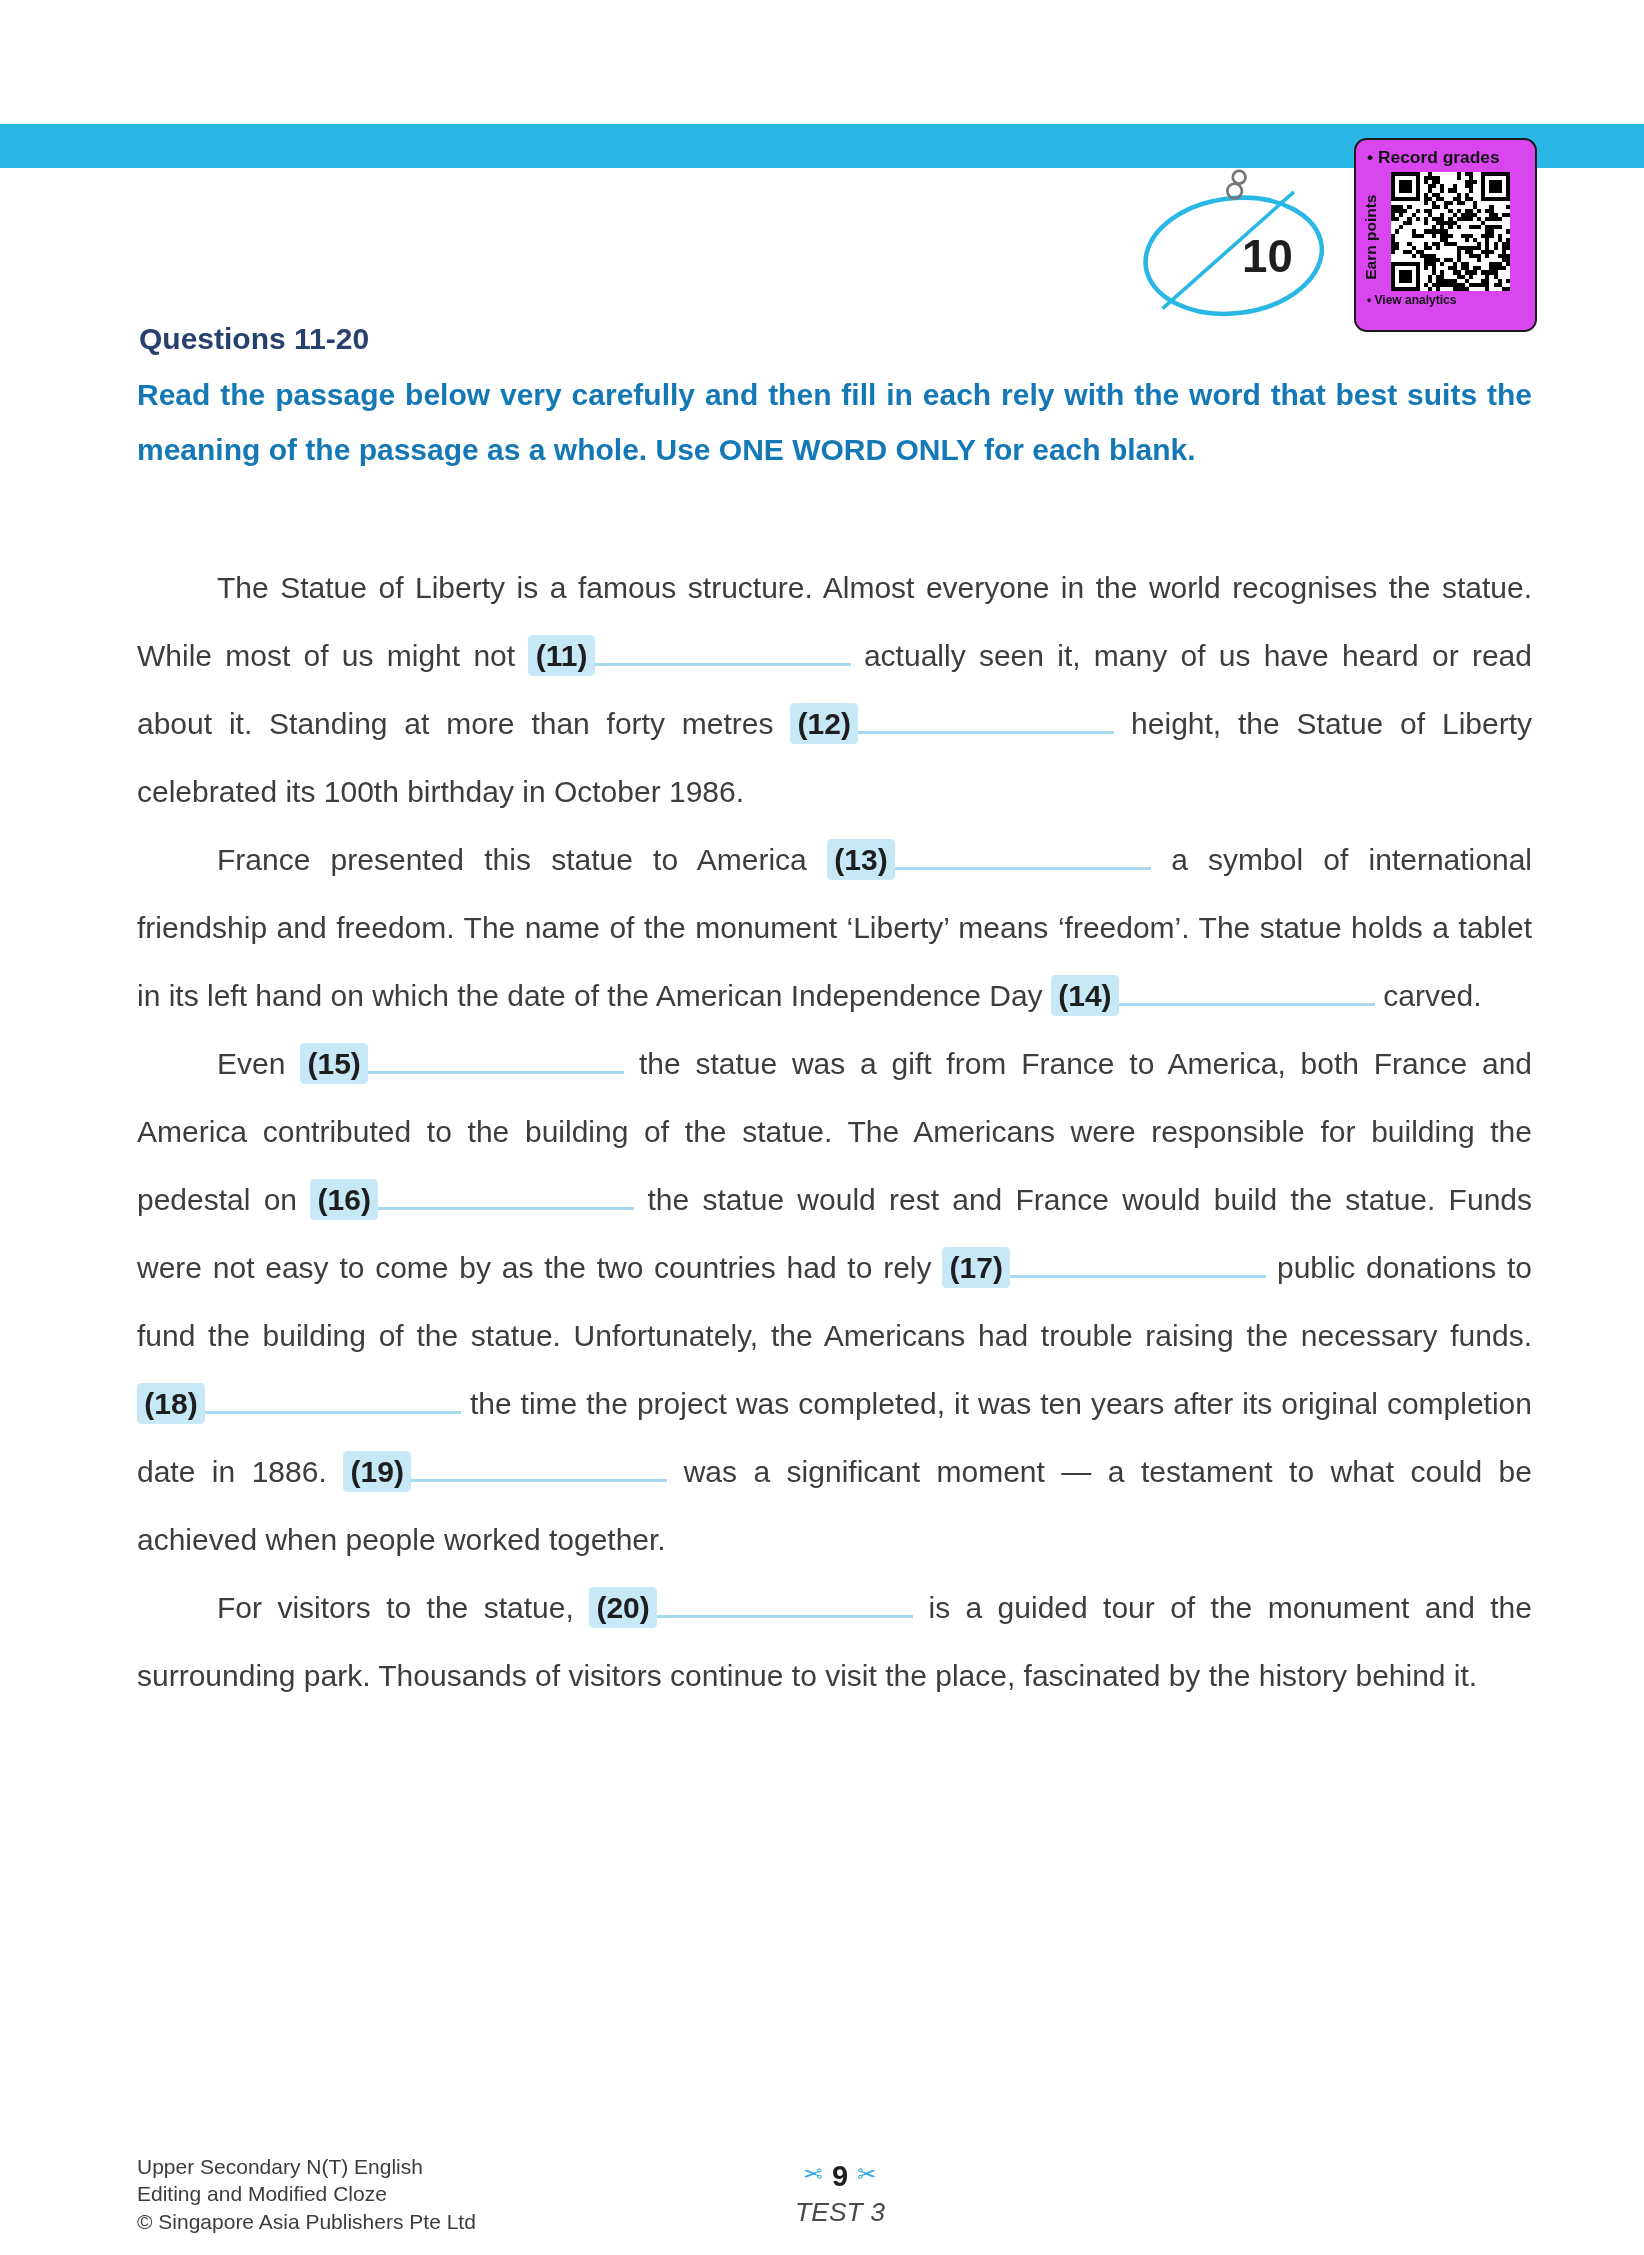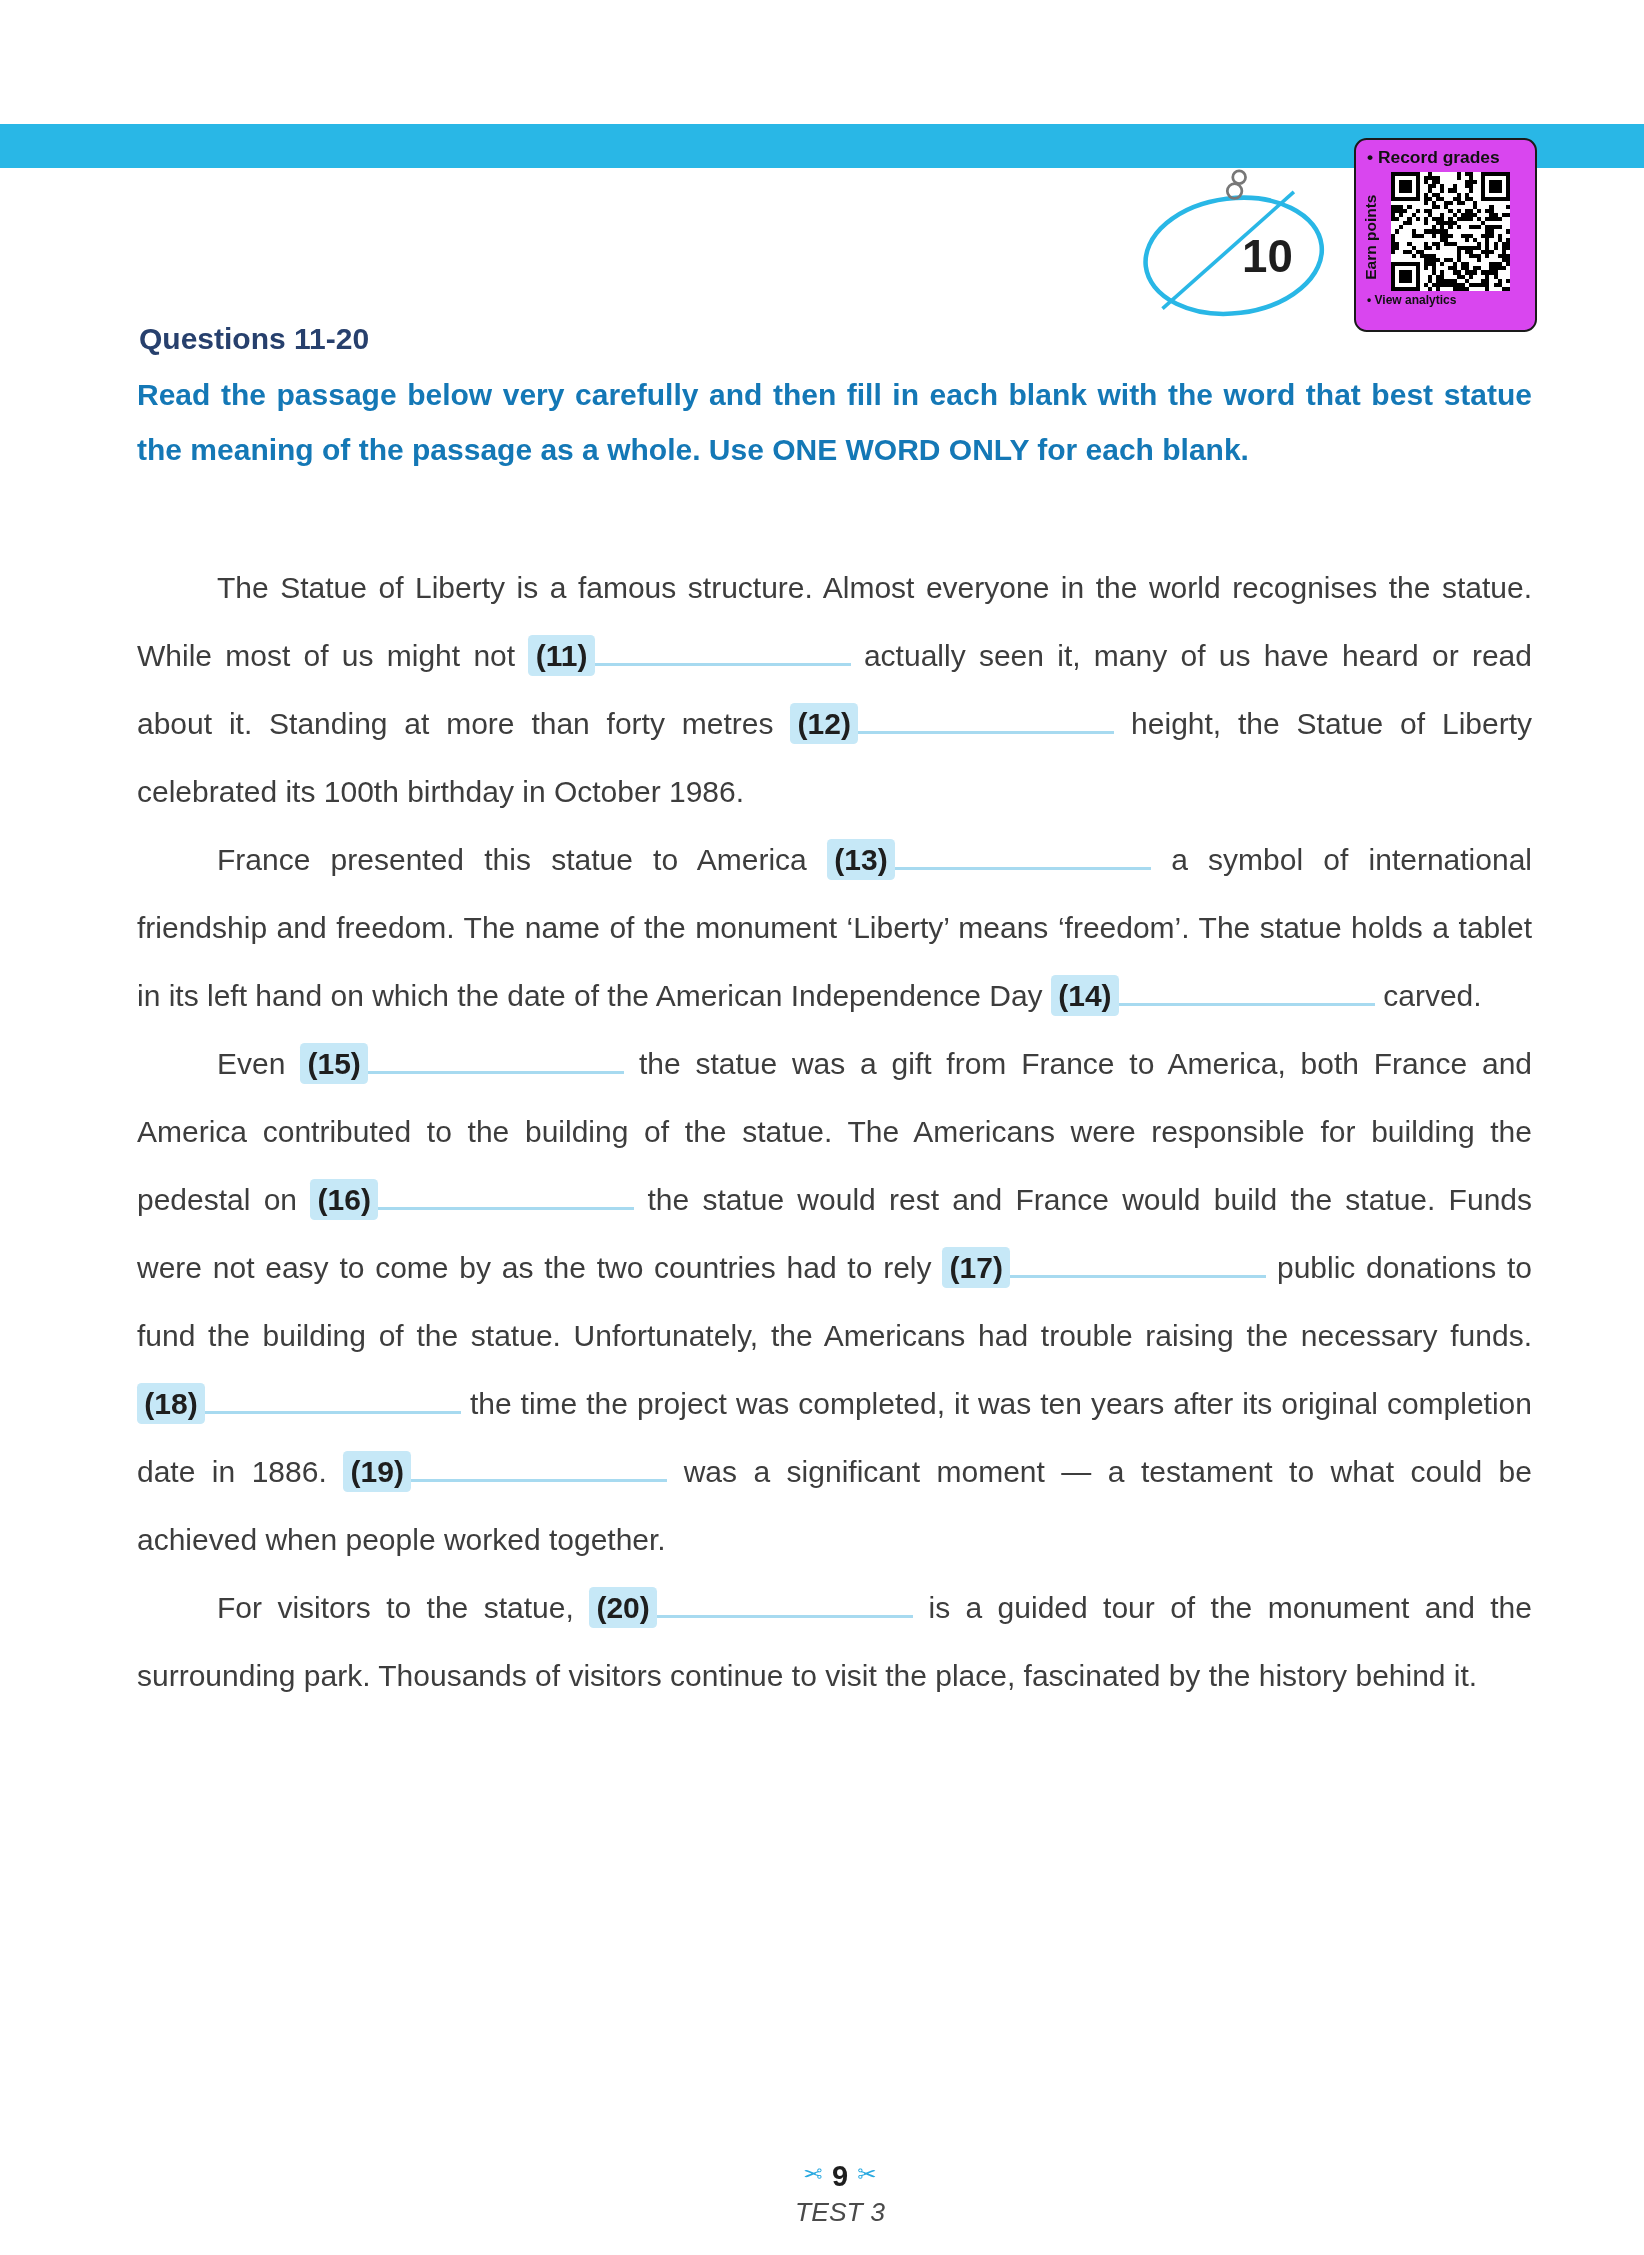--- a/index.html
+++ b/index.html
@@ -99,32 +99,37 @@
           <rect x="2" y="24" width="3" height="3"></rect>
       </g>
       <g id="qr-modules" fill="#000000">
           <path d="M9 0h1v1h-1zM16 0h1v1h-1zM18 0h1v1h-1zM19 0h1v1h-1zM8 1h1v1h-1zM9 1h1v1h-1zM10 1h1v1h-1zM11 1h1v1h-1zM16 1h1v1h-1zM19 1h1v1h-1zM8 2h1v1h-1zM10 2h1v1h-1zM11 2h1v1h-1zM18 2h1v1h-1zM19 2h1v1h-1zM20 2h1v1h-1zM9 3h1v1h-1zM10 3h1v1h-1zM12 3h1v1h-1zM15 3h1v1h-1zM18 3h1v1h-1zM19 3h1v1h-1zM9 4h1v1h-1zM12 4h1v1h-1zM14 4h1v1h-1zM15 4h1v1h-1zM19 4h1v1h-1zM8 5h1v1h-1zM10 5h1v1h-1zM11 5h1v1h-1zM16 5h1v1h-1zM18 5h1v1h-1zM8 6h1v1h-1zM9 6h1v1h-1zM11 6h1v1h-1zM12 6h1v1h-1zM15 6h1v1h-1zM16 6h1v1h-1zM18 6h1v1h-1zM19 6h1v1h-1zM8 7h1v1h-1zM10 7h1v1h-1zM13 7h1v1h-1zM14 7h1v1h-1zM16 7h1v1h-1zM17 7h1v1h-1zM20 7h1v1h-1zM0 8h1v1h-1zM1 8h1v1h-1zM2 8h1v1h-1zM4 8h1v1h-1zM10 8h1v1h-1zM11 8h1v1h-1zM13 8h1v1h-1zM20 8h1v1h-1zM24 8h1v1h-1zM28 8h1v1h-1zM0 9h1v1h-1zM1 9h1v1h-1zM2 9h1v1h-1zM3 9h1v1h-1zM6 9h1v1h-1zM8 9h1v1h-1zM9 9h1v1h-1zM14 9h1v1h-1zM16 9h1v1h-1zM18 9h1v1h-1zM19 9h1v1h-1zM21 9h1v1h-1zM23 9h1v1h-1zM24 9h1v1h-1zM0 10h1v1h-1zM2 10h1v1h-1zM5 10h1v1h-1zM9 10h1v1h-1zM12 10h1v1h-1zM15 10h1v1h-1zM17 10h1v1h-1zM18 10h1v1h-1zM19 10h1v1h-1zM20 10h1v1h-1zM24 10h1v1h-1zM25 10h1v1h-1zM27 10h1v1h-1zM28 10h1v1h-1zM0 11h1v1h-1zM1 11h1v1h-1zM4 11h1v1h-1zM6 11h1v1h-1zM8 11h1v1h-1zM10 11h1v1h-1zM11 11h1v1h-1zM12 11h1v1h-1zM14 11h1v1h-1zM16 11h1v1h-1zM17 11h1v1h-1zM18 11h1v1h-1zM19 11h1v1h-1zM21 11h1v1h-1zM23 11h1v1h-1zM24 11h1v1h-1zM25 11h1v1h-1zM26 11h1v1h-1zM3 12h1v1h-1zM4 12h1v1h-1zM8 12h1v1h-1zM11 12h1v1h-1zM12 12h1v1h-1zM13 12h1v1h-1zM14 12h1v1h-1zM15 12h1v1h-1zM22 12h1v1h-1zM2 13h1v1h-1zM10 13h1v1h-1zM12 13h1v1h-1zM14 13h1v1h-1zM16 13h1v1h-1zM19 13h1v1h-1zM20 13h1v1h-1zM21 13h1v1h-1zM23 13h1v1h-1zM24 13h1v1h-1zM25 13h1v1h-1zM26 13h1v1h-1zM1 14h1v1h-1zM5 14h1v1h-1zM8 14h1v1h-1zM9 14h1v1h-1zM10 14h1v1h-1zM11 14h1v1h-1zM12 14h1v1h-1zM13 14h1v1h-1zM23 14h1v1h-1zM24 14h1v1h-1zM28 14h1v1h-1zM0 15h1v1h-1zM5 15h1v1h-1zM6 15h1v1h-1zM7 15h1v1h-1zM10 15h1v1h-1zM12 15h1v1h-1zM13 15h1v1h-1zM14 15h1v1h-1zM17 15h1v1h-1zM18 15h1v1h-1zM19 15h1v1h-1zM22 15h1v1h-1zM23 15h1v1h-1zM24 15h1v1h-1zM26 15h1v1h-1zM0 16h1v1h-1zM12 16h1v1h-1zM13 16h1v1h-1zM18 16h1v1h-1zM20 16h1v1h-1zM23 16h1v1h-1zM26 16h1v1h-1zM28 16h1v1h-1zM0 17h1v1h-1zM1 17h1v1h-1zM4 17h1v1h-1zM8 17h1v1h-1zM10 17h1v1h-1zM11 17h1v1h-1zM13 17h1v1h-1zM14 17h1v1h-1zM15 17h1v1h-1zM21 17h1v1h-1zM23 17h1v1h-1zM25 17h1v1h-1zM27 17h1v1h-1zM28 17h1v1h-1zM0 18h1v1h-1zM1 18h1v1h-1zM5 18h1v1h-1zM8 18h1v1h-1zM9 18h1v1h-1zM11 18h1v1h-1zM16 18h1v1h-1zM17 18h1v1h-1zM18 18h1v1h-1zM19 18h1v1h-1zM20 18h1v1h-1zM21 18h1v1h-1zM23 18h1v1h-1zM25 18h1v1h-1zM27 18h1v1h-1zM28 18h1v1h-1zM0 19h1v1h-1zM3 19h1v1h-1zM4 19h1v1h-1zM6 19h1v1h-1zM7 19h1v1h-1zM16 19h1v1h-1zM18 19h1v1h-1zM19 19h1v1h-1zM22 19h1v1h-1zM23 19h1v1h-1zM24 19h1v1h-1zM27 19h1v1h-1zM5 20h1v1h-1zM7 20h1v1h-1zM8 20h1v1h-1zM9 20h1v1h-1zM10 20h1v1h-1zM16 20h1v1h-1zM19 20h1v1h-1zM20 20h1v1h-1zM21 20h1v1h-1zM23 20h1v1h-1zM26 20h1v1h-1zM27 20h1v1h-1zM28 20h1v1h-1zM8 21h1v1h-1zM9 21h1v1h-1zM10 21h1v1h-1zM11 21h1v1h-1zM13 21h1v1h-1zM14 21h1v1h-1zM16 21h1v1h-1zM21 21h1v1h-1zM27 21h1v1h-1zM28 21h1v1h-1zM8 22h1v1h-1zM9 22h1v1h-1zM10 22h1v1h-1zM12 22h1v1h-1zM15 22h1v1h-1zM17 22h1v1h-1zM18 22h1v1h-1zM24 22h1v1h-1zM25 22h1v1h-1zM26 22h1v1h-1zM28 22h1v1h-1zM8 23h1v1h-1zM10 23h1v1h-1zM14 23h1v1h-1zM15 23h1v1h-1zM17 23h1v1h-1zM18 23h1v1h-1zM20 23h1v1h-1zM21 23h1v1h-1zM24 23h1v1h-1zM25 23h1v1h-1zM26 23h1v1h-1zM27 23h1v1h-1zM10 24h1v1h-1zM12 24h1v1h-1zM15 24h1v1h-1zM16 24h1v1h-1zM18 24h1v1h-1zM19 24h1v1h-1zM20 24h1v1h-1zM22 24h1v1h-1zM23 24h1v1h-1zM24 24h1v1h-1zM25 24h1v1h-1zM9 25h1v1h-1zM11 25h1v1h-1zM12 25h1v1h-1zM16 25h1v1h-1zM17 25h1v1h-1zM19 25h1v1h-1zM23 25h1v1h-1zM25 25h1v1h-1zM9 26h1v1h-1zM11 26h1v1h-1zM12 26h1v1h-1zM13 26h1v1h-1zM14 26h1v1h-1zM15 26h1v1h-1zM18 26h1v1h-1zM22 26h1v1h-1zM23 26h1v1h-1zM26 26h1v1h-1zM28 26h1v1h-1zM8 27h1v1h-1zM10 27h1v1h-1zM11 27h1v1h-1zM12 27h1v1h-1zM13 27h1v1h-1zM14 27h1v1h-1zM15 27h1v1h-1zM16 27h1v1h-1zM17 27h1v1h-1zM19 27h1v1h-1zM20 27h1v1h-1zM21 27h1v1h-1zM22 27h1v1h-1zM23 27h1v1h-1zM25 27h1v1h-1zM26 27h1v1h-1zM9 28h1v1h-1zM11 28h1v1h-1zM15 28h1v1h-1zM16 28h1v1h-1zM17 28h1v1h-1zM18 28h1v1h-1zM23 28h1v1h-1zM27 28h1v1h-1zM28 28h1v1h-1z"></path>
         </g>
     </svg>
     <div class="qr-bottom">•  View analytics</div>
   </div>
 
   <div class="subtitle">Questions 11-20</div>
-  <div class="instructions">Read the passage below very carefully and then fill in each blank with the word that best statue the meaning of the passage as a whole. Use ONE WORD ONLY for each blank.</div>
+  <div class="instructions">Read the passage below very carefully and then fill in each rely with the word that best suits the meaning of the passage as a whole. Use ONE WORD ONLY for each blank.</div>
 
   <div class="passage">
     <p><span>The Statue of Liberty is a famous structure. Almost everyone in the world recognises the statue. While most of us might not </span><span class="blank"><span class="blank-num">(11)</span><span class="blank-line"></span></span><span> actually seen it, many of us have heard or read about it. Standing at more than forty metres </span><span class="blank"><span class="blank-num">(12)</span><span class="blank-line"></span></span><span> height, the Statue of Liberty celebrated its 100th birthday in October 1986.</span></p>
 
     <p><span>France presented this statue to America </span><span class="blank"><span class="blank-num">(13)</span><span class="blank-line"></span></span><span> a symbol of international friendship and freedom. The name of the monument ‘Liberty’ means ‘freedom’. The statue holds a tablet in its left hand on which the date of the American Independence Day </span><span class="blank"><span class="blank-num">(14)</span><span class="blank-line"></span></span><span> carved.</span></p>
 
     <p><span>Even </span><span class="blank"><span class="blank-num">(15)</span><span class="blank-line"></span></span><span> the statue was a gift from France to America, both France and America contributed to the building of the statue. The Americans were responsible for building the pedestal on </span><span class="blank"><span class="blank-num">(16)</span><span class="blank-line"></span></span><span> the statue would rest and France would build the statue. Funds were not easy to come by as the two countries had to rely </span><span class="blank"><span class="blank-num">(17)</span><span class="blank-line"></span></span><span> public donations to fund the building of the statue. Unfortunately, the Americans had trouble raising the necessary funds. </span><span class="blank"><span class="blank-num">(18)</span><span class="blank-line"></span></span><span> the time the project was completed, it was ten years after its original completion date in 1886. </span><span class="blank"><span class="blank-num">(19)</span><span class="blank-line"></span></span><span> was a significant moment — a testament to what could be achieved when people worked together.</span></p>
 
     <p><span>For visitors to the statue, </span><span class="blank"><span class="blank-num">(20)</span><span class="blank-line"></span></span><span> is a guided tour of the monument and the surrounding park. Thousands of visitors continue to visit the place, fascinated by the history behind it.</span></p>
   </div>
 
+  <div class="footer-left">
+    <div>Upper Secondary N(T) English</div>
+    <div>Editing and Modified Cloze</div>
+    <div>© Singapore Asia Publishers Pte Ltd</div>
+  </div>
 
   <div class="footer-center">
     <div class="page-row"><span class="scissor left">✂</span><span class="page-num">9</span><span class="scissor">✂</span></div>
     <div class="test-label">TEST 3</div>
   </div>
 
 </div>
 
 
 </body></html>

